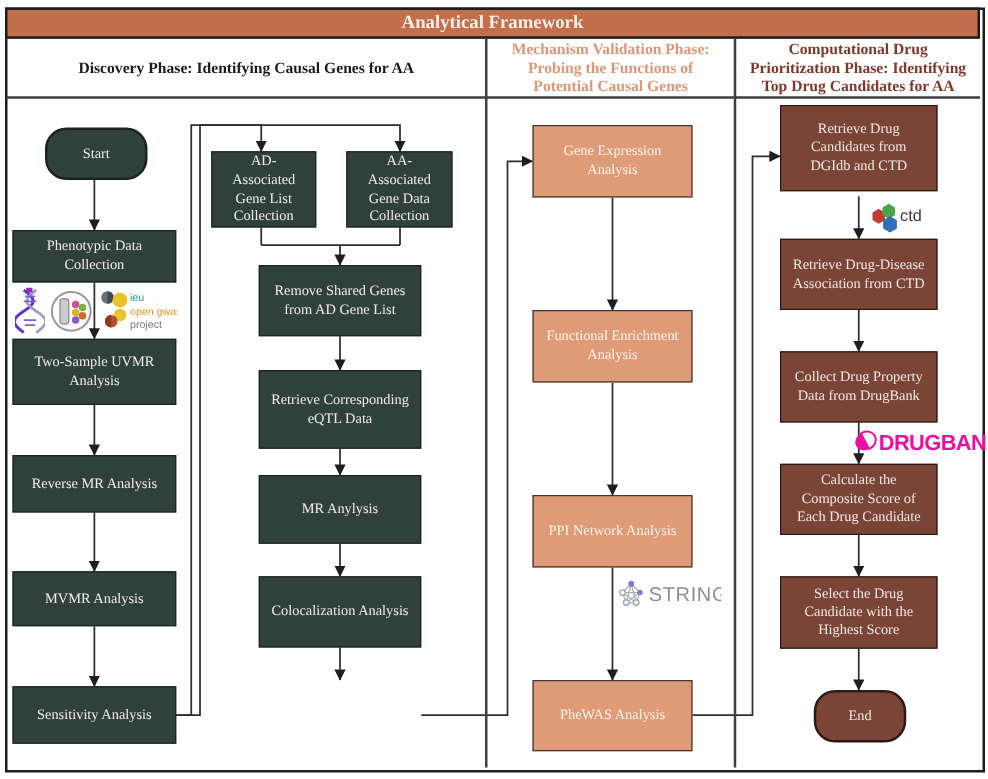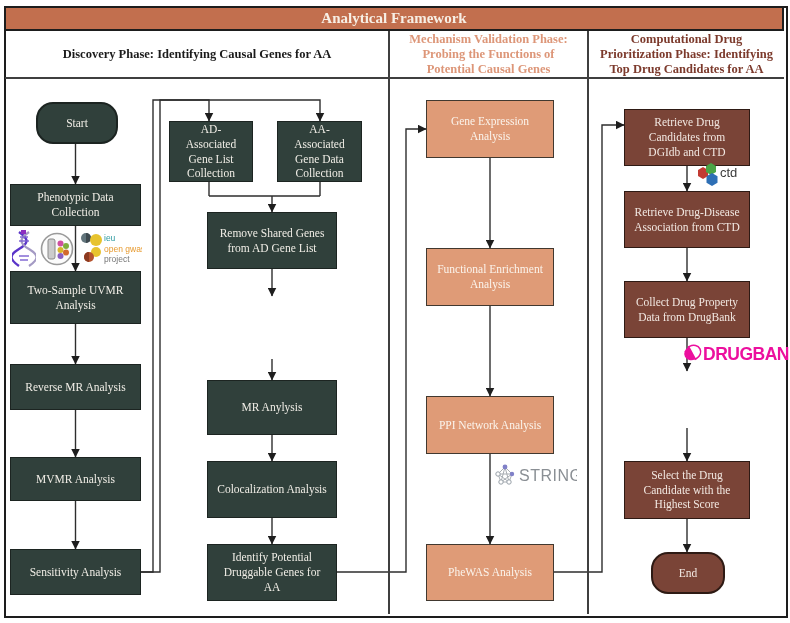--- a/index.html
+++ b/index.html
@@ -109,23 +109,23 @@
     <circle cx="11" cy="28" r="5" fill="#b5532e"></circle>
     <path d="M11 23 A5 5 0 0 0 11 33 Z" fill="#8c3a20"></path>
     <text x="26" y="12" font-size="8.5" fill="#2d9aa0" font-family="Liberation Sans, sans-serif">ieu</text>
     <text x="26" y="23" font-size="8.5" fill="#e79a2f" font-family="Liberation Sans, sans-serif">open gwas</text>
     <text x="26" y="33" font-size="8.5" fill="#777777" font-family="Liberation Sans, sans-serif">project</text>
   </svg>
 
   <div class="node dark" style="left:169px;top:121px;width:84px;height:61px">AD-Associated Gene List Collection</div>
   <div class="node dark" style="left:277px;top:121px;width:85px;height:61px">AA-Associated Gene Data Collection</div>
   <div class="node dark" style="left:207px;top:212px;width:130px;height:57px">Remove Shared Genes from AD Gene List</div>
+  <div class="node dark" style="left:207px;top:296px;width:130px;height:63px">Retrieve Corresponding eQTL Data</div>
   <div class="node dark" style="left:207px;top:461px;width:130px;height:57px">Colocalization Analysis</div>
   <div class="node dark" style="left:207px;top:380px;width:130px;height:55px">MR Anylysis</div>
-  <div class="node dark" style="left:207px;top:544px;width:130px;height:57px">Identify Potential Druggable Genes for AA</div>
 
   <div class="node salmon" style="left:426px;top:100px;width:128px;height:58px">Gene Expression Analysis</div>
   <div class="node salmon" style="left:426px;top:248px;width:128px;height:58px">Functional Enrichment Analysis</div>
   <div class="node salmon" style="left:426px;top:396px;width:128px;height:58px">PPI Network Analysis</div>
   <div class="node salmon" style="left:426px;top:544px;width:128px;height:57px">PheWAS Analysis</div>
 
   <svg class="logo" style="left:495px;top:460px" width="82" height="30" viewBox="0 0 82 30">
     <g stroke="#a8adb2" stroke-width="1">
       <line x1="10" y1="7" x2="3" y2="14"></line>
         <line x1="10" y1="7" x2="17" y2="14"></line>
@@ -139,23 +139,24 @@
         <line x1="17" y1="14" x2="6" y2="22"></line>
     </g>
     <circle cx="10" cy="7" r="2.4" fill="#8080c8"></circle>
     <circle cx="3" cy="14" r="2.2" fill="#fff" stroke="#98a0a8"></circle>
     <circle cx="17" cy="14" r="2.2" fill="#8080c8"></circle>
     <circle cx="6" cy="22" r="2.2" fill="#fff" stroke="#98a0a8"></circle>
     <circle cx="14" cy="22" r="2.2" fill="#fff" stroke="#98a0a8"></circle>
     <text x="24" y="21" font-size="16" fill="#8A8F94" font-family="Liberation Sans, sans-serif" letter-spacing="0.5">STRING</text>
   </svg>
 
-  <div class="node brown" style="left:624px;top:109px;width:126px;height:57px">Retrieve Drug Candidates from DGIdb and CTD</div>
+  <div class="node brown" style="left:624px;top:84px;width:126px;height:69px">Retrieve Drug Candidates from DGIdb and CTD</div>
   <div class="node brown" style="left:624px;top:191px;width:126px;height:57px">Retrieve Drug-Disease Association from CTD</div>
   <div class="node brown" style="left:624px;top:281px;width:126px;height:57px">Collect Drug Property Data from DrugBank</div>
+  <div class="node brown" style="left:624px;top:371px;width:126px;height:57px">Calculate the Composite Score of Each Drug Candidate</div>
   <div class="node brown" style="left:624px;top:461px;width:126px;height:58px">Select the Drug Candidate with the Highest Score</div>
   <div class="node brown pill" style="left:651px;top:552px;width:74px;height:40px">End</div>
 
   <svg class="logo" style="left:695px;top:160px" width="48" height="28" viewBox="0 0 48 28">
     <path d="M8 7 l5 3 v6 l-5 3 l-5 -3 v-6 Z" fill="#c23b33"></path>
     <path d="M16 3 l5 3 v6 l-5 3 l-5 -3 v-6 Z" fill="#4aa546"></path>
     <path d="M17 13 l5.5 3.2 v6.6 l-5.5 3.2 l-5.5 -3.2 v-6.6 Z" fill="#2e6fb5"></path>
     <text x="25" y="17" font-size="13" fill="#3a3a3a" font-family="Liberation Sans, sans-serif">ctd</text>
   </svg>
 

